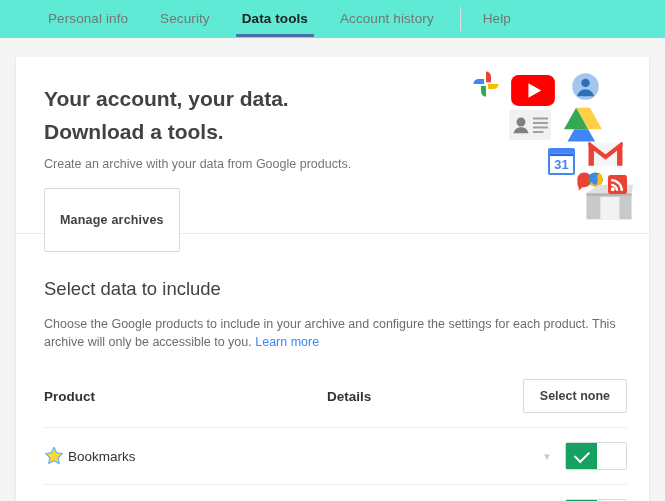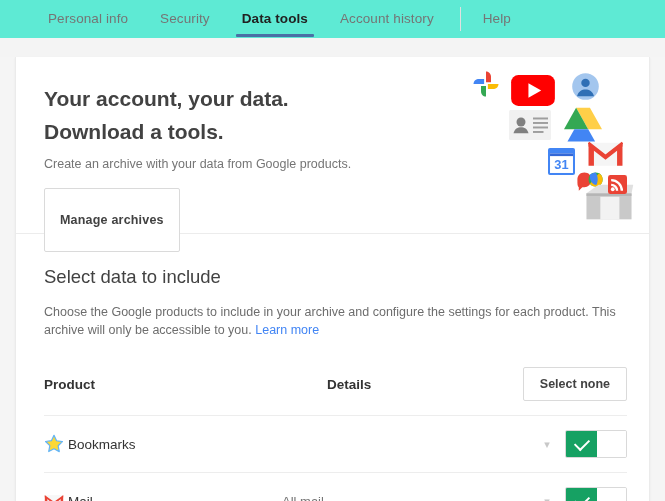--- a/index.html
+++ b/index.html
@@ -122,21 +122,21 @@
   .hero > div, .hero > svg { position: absolute; }
 
   
   .section-bottom {
     padding: 26px 0 0 0;
   }
   .h2 {
     font-size: 18.5px;
     color: #424242;
     font-weight: normal;
-    margin: 4px 0 0 28px;
+    margin: 16px 0 0 28px;
     line-height: 26px;
   }
   .para {
     font-size: 12.5px;
     color: #6d6d6d;
     margin: 13px 28px 0 28px;
     line-height: 18px;
     max-width: 580px;
   }
   .link { color: #4285f4; text-decoration: none; cursor: pointer; }

